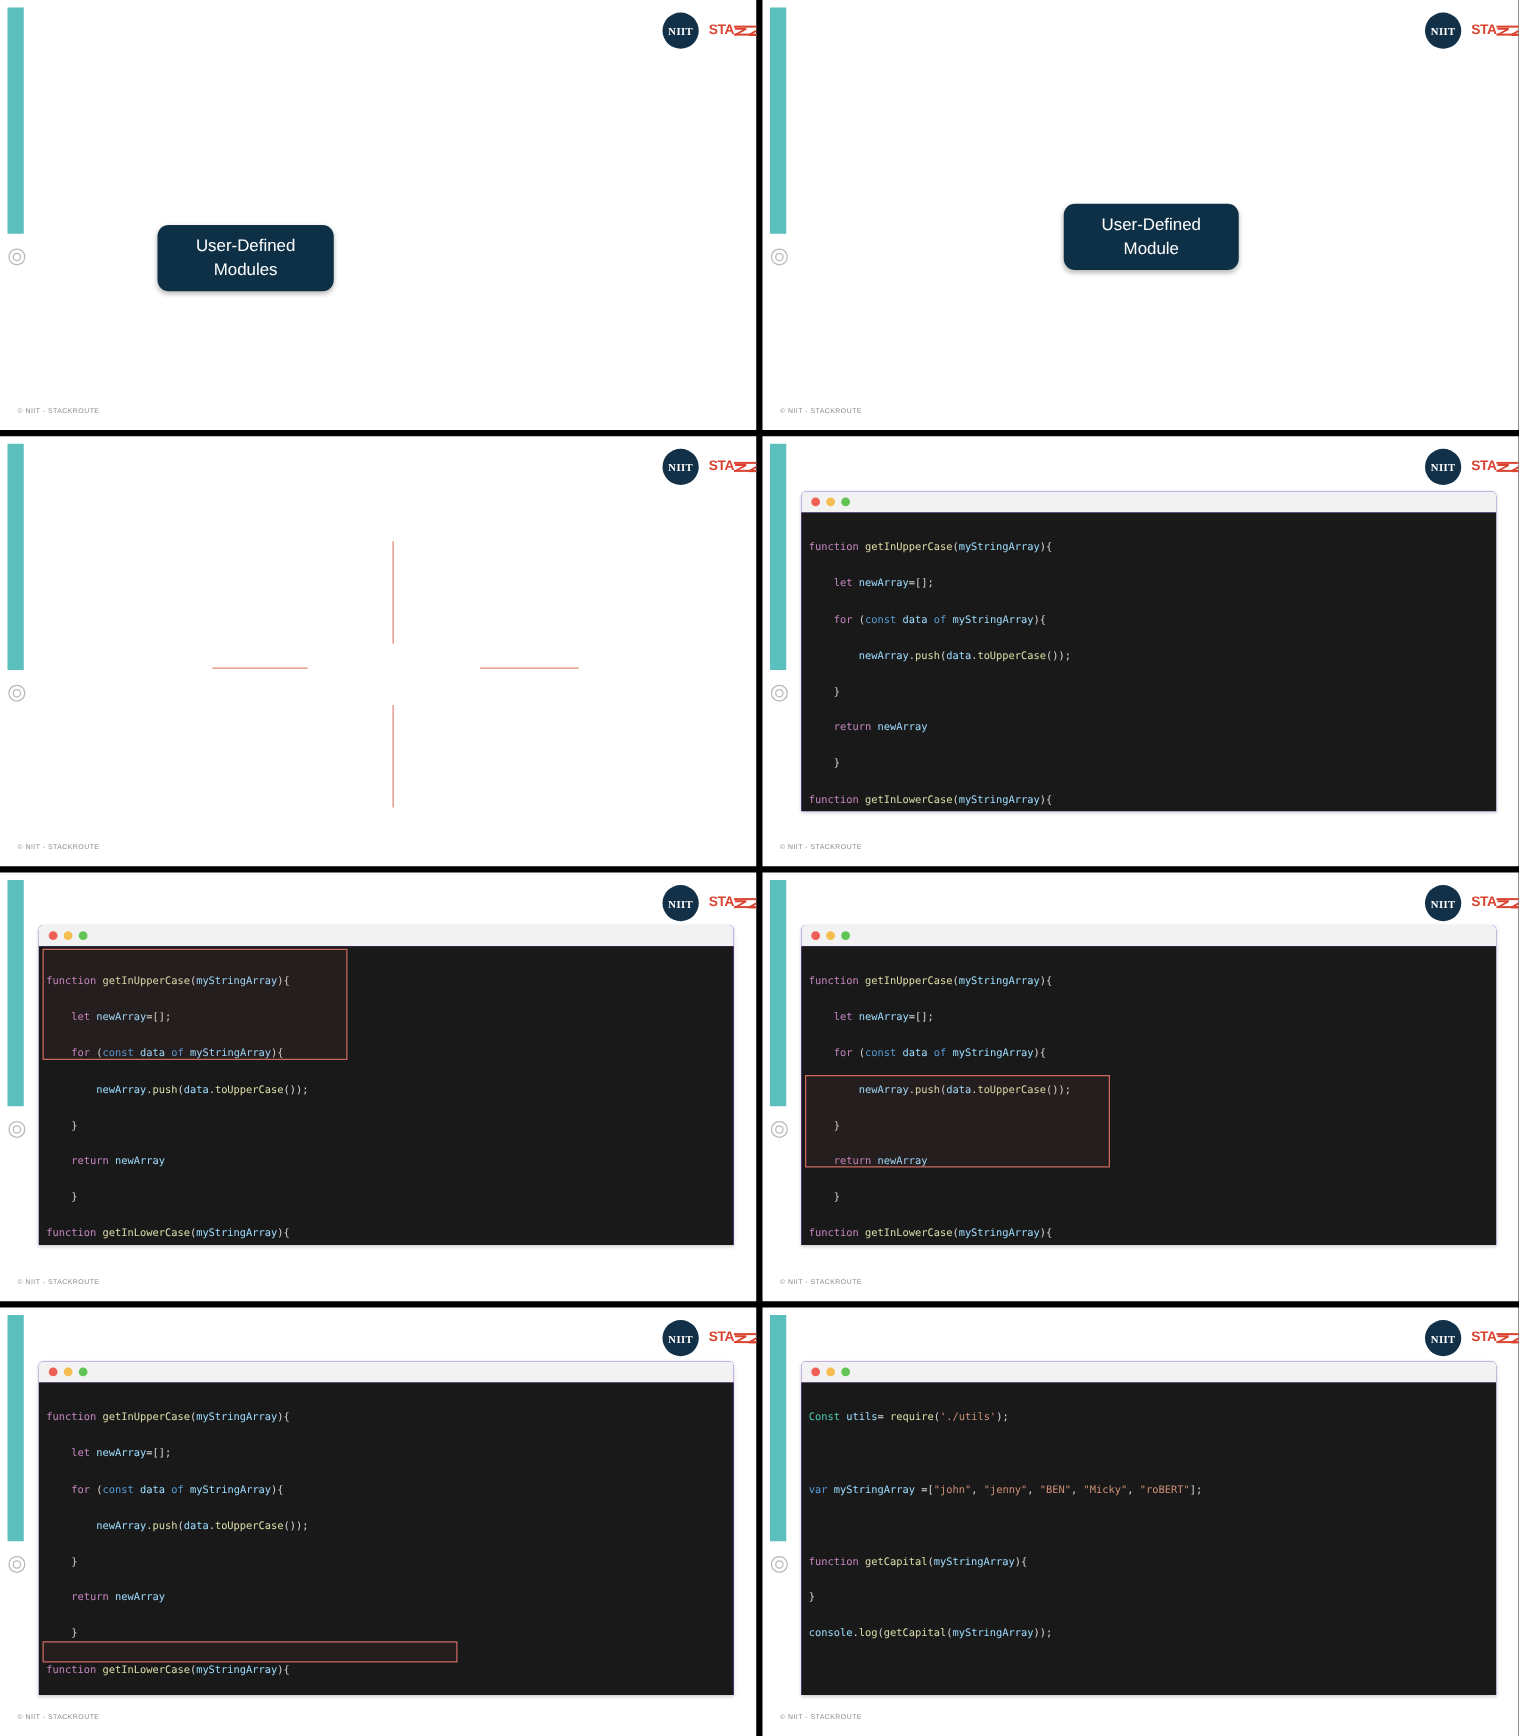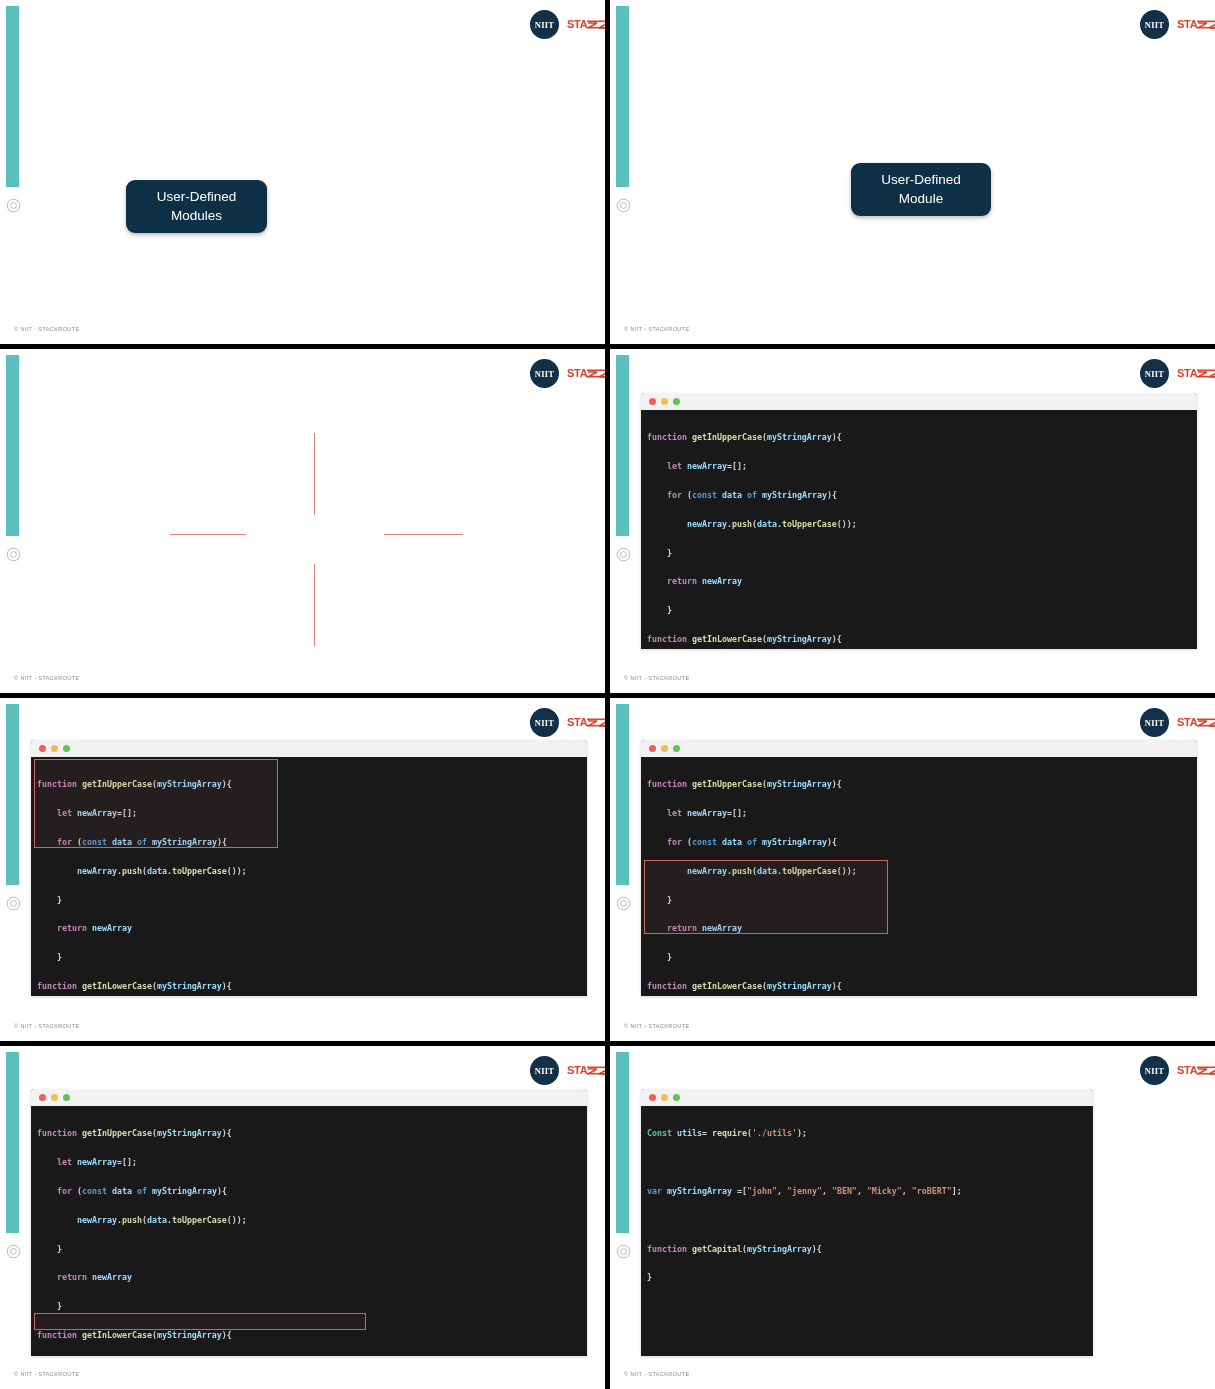--- a/index.html
+++ b/index.html
@@ -101,21 +101,20 @@
   .diagram { position: absolute; inset: 0; }
   .dg-line { position: absolute; background: #E08479; }
 
   
   .code-window {
     position: absolute;
     background: #6d28d9;
     border-radius: 4px 4px 0 0;
     box-shadow: 0 1px 3px rgba(0,0,0,0.18);
     overflow: hidden;
-    font-weight: bold;
   }
   .code-titlebar {
     height: 17px;
     background: #F2F2F2;
     display: flex; align-items: center; gap: 5px;
     padding-left: 8px;
   }
   .dot { width: 7px; height: 7px; border-radius: 50%; }
   .dot.red { background: #EE5F56; }
   .dot.yellow { background: #F5BD4F; }
@@ -466,33 +465,34 @@
           <svg width="22" height="9" viewBox="0 0 22 9">
               <rect x="0" y="0.5" width="22" height="1.6" fill="#D9432F"></rect>
               <path d="M1 8 L10 3 M10 3 L1 3 M12 8 L21 3 M12 8 L21 8" stroke="#D9432F" stroke-width="1.5" fill="none"></path>
               <rect x="0" y="6.9" width="22" height="1.6" fill="#D9432F"></rect>
             </svg>
         </div>
         <div class="sr-route">ROUTE</div>
       </div>
     </div>
 
-    <div class="code-window" style="left:31px; top:43px; width:452px; height:267px;">
+    <div class="code-window" style="left:31px; top:43px; width:556px; height:267px;">
       <div class="code-titlebar">
         <span class="dot red"></span>
         <span class="dot yellow"></span>
         <span class="dot green"></span>
       </div>
       <div class="code-body" style="height:250px;">
 <div class="ln"><span class="mod">Const</span> <span class="id">utils</span><span class="pl">= </span><span class="fn">require</span><span class="pl">(</span><span class="st">'./utils'</span><span class="pl">);</span></div>
 <div class="ln"> </div>
 <div class="ln"><span class="kw2">var</span> <span class="id">myStringArray</span> <span class="pl">=[</span><span class="st">"john"</span><span class="pl">, </span><span class="st">"jenny"</span><span class="pl">, </span><span class="st">"BEN"</span><span class="pl">, </span><span class="st">"Micky"</span><span class="pl">, </span><span class="st">"roBERT"</span><span class="pl">];</span></div>
 <div class="ln"> </div>
 <div class="ln"><span class="kw">function</span> <span class="fn">getCapital</span><span class="pl">(</span><span class="id">myStringArray</span><span class="pl">){</span></div>
 <div class="ln"><span class="pl">}</span></div>
+<div class="ln"><span class="id">console</span><span class="pl">.</span><span class="fn">log</span><span class="pl">(</span><span class="fn">getCapital</span><span class="pl">(</span><span class="id">myStringArray</span><span class="pl">));</span></div>
 
 
 
 
       </div>
     </div>
 
     <div class="footer">© NIIT - STACKROUTE</div>
   </div>
 

